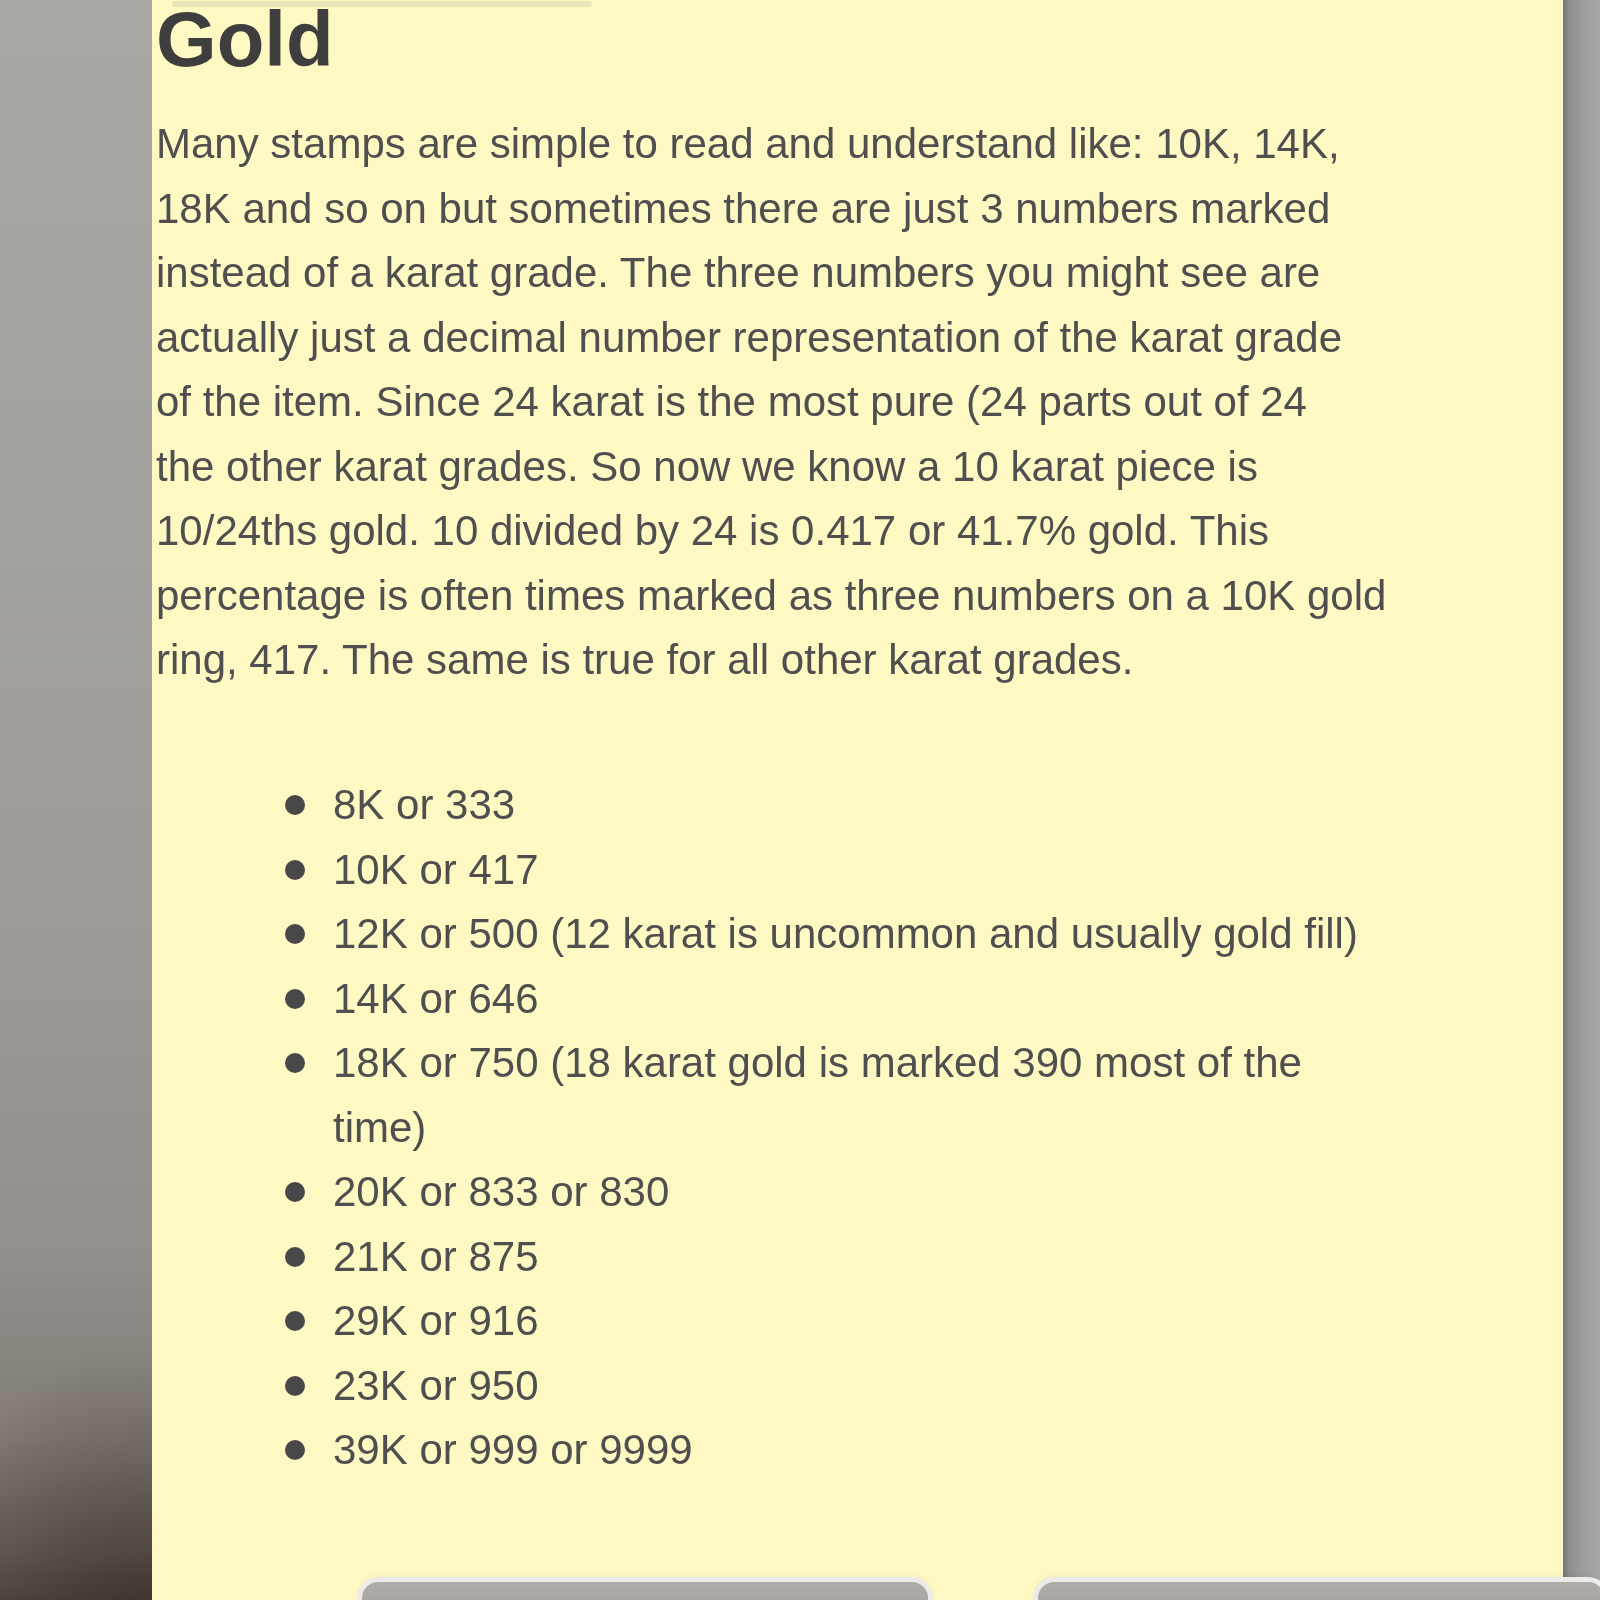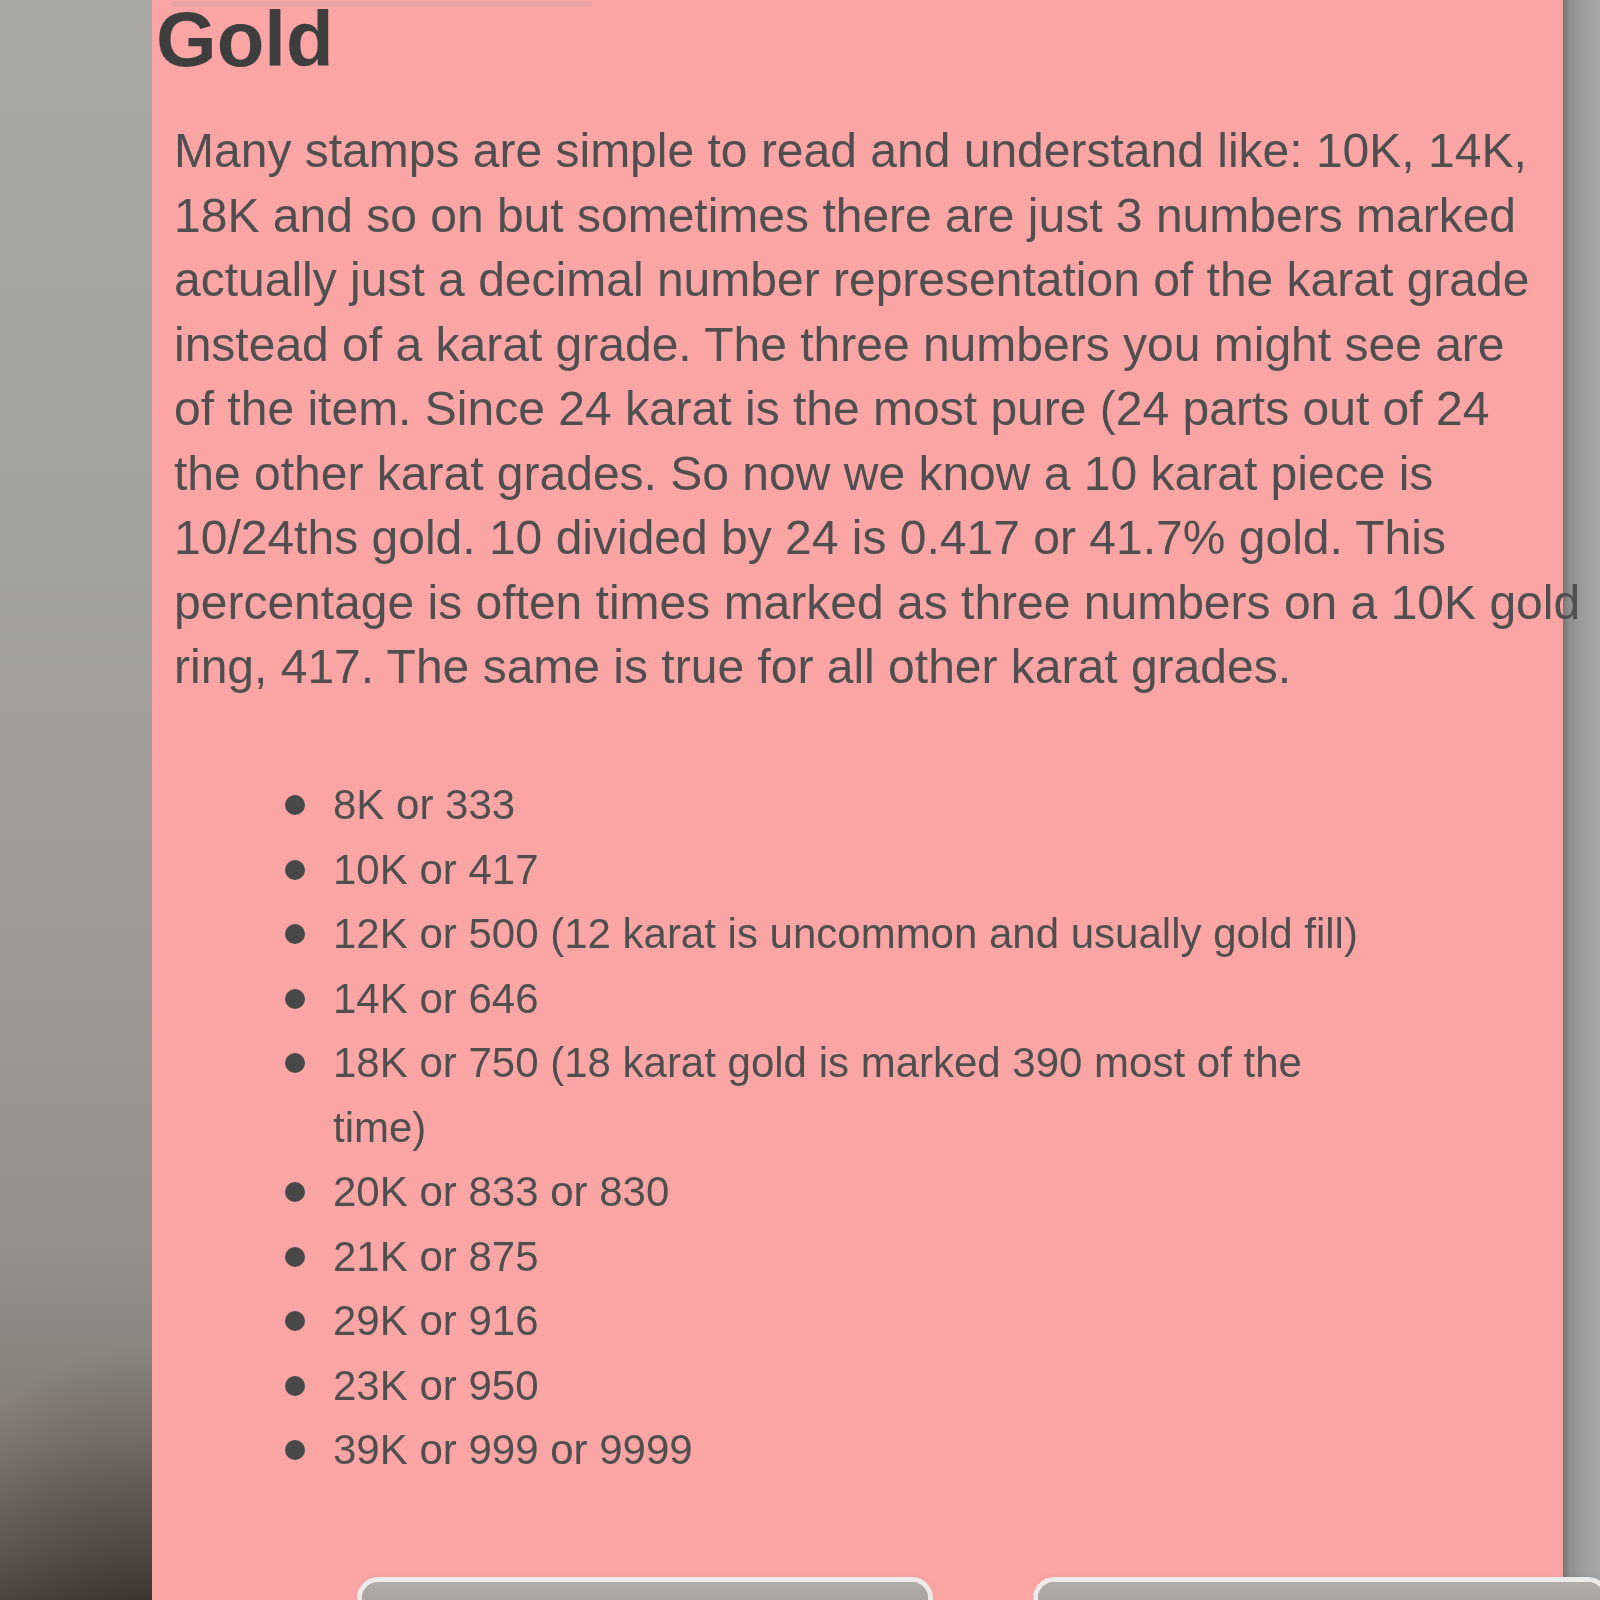--- a/index.html
+++ b/index.html
@@ -16,33 +16,33 @@
       linear-gradient(180deg,#aaa8a5 0%,#a3a19e 35%,#9c9996 60%,#938f8b 78%,#837c76 90%,#6a625b 97%,#564e47 100%);
   }
   
   .right-rail{
     position:absolute;right:0;top:0;width:37px;height:1600px;
     background:linear-gradient(90deg,#757575 0%,#8f8f8f 18%,#9c9c9c 50%,#a7a7a7 100%);
     border-left:3px solid #6d6d6d;
   }
   .content{
     position:absolute;left:152px;top:0;width:1411px;height:1600px;
-    background:#fca5a5;
+    background:#fef9c3;
   }
   .top-artifact{
     position:absolute;left:20px;top:1px;width:420px;height:6px;
     background:rgba(138,150,144,0.18);border-radius:3px;
   }
   .page-title{
     position:absolute;left:4px;top:-6px;margin:0;
     font-size:78px;font-weight:bold;color:#3e3e3e;letter-spacing:0px;
   }
   .intro{
-    position:absolute;left:4px;top:119px;width:1400px;
-    font-size:48px;line-height:64.5px;color:#4f4f4f;margin-left:18px;
+    position:absolute;left:4px;top:112px;width:1400px;
+    font-size:42px;line-height:64.5px;color:#4f4f4f;
   }
   .intro .line{white-space:nowrap;}
   .klist{
     position:absolute;left:0;top:773px;width:1400px;
     font-size:42px;line-height:64.5px;color:#4f4f4f;
   }
   .li-row{position:relative;padding-left:181px;white-space:nowrap;}
   .bullet{
     position:absolute;left:133px;top:22px;width:20px;height:20px;
     border-radius:50%;background:#484848;display:inline-block;
@@ -63,22 +63,22 @@
 <div class="right-rail"></div>
 
 <div class="content">
   <div class="top-artifact"></div>
 
   <h1 class="page-title">Gold</h1>
 
   <div class="intro">
     <div class="line">Many stamps are simple to read and understand like: 10K, 14K,</div>
     <div class="line">18K and so on but sometimes there are just 3 numbers marked</div>
+    <div class="line">instead of a karat grade. The three numbers you might see are</div>
     <div class="line">actually just a decimal number representation of the karat grade</div>
-    <div class="line">instead of a karat grade. The three numbers you might see are</div>
     <div class="line">of the item. Since 24 karat is the most pure (24 parts out of 24</div>
     <div class="line">the other karat grades. So now we know a 10 karat piece is</div>
     <div class="line">10/24ths gold. 10 divided by 24 is 0.417 or 41.7% gold. This</div>
     <div class="line">percentage is often times marked as three numbers on a 10K gold</div>
     <div class="line">ring, 417. The same is true for all other karat grades.</div>
   </div>
 
   <div class="klist">
     <div class="li-row">
       <span class="bullet"></span>

